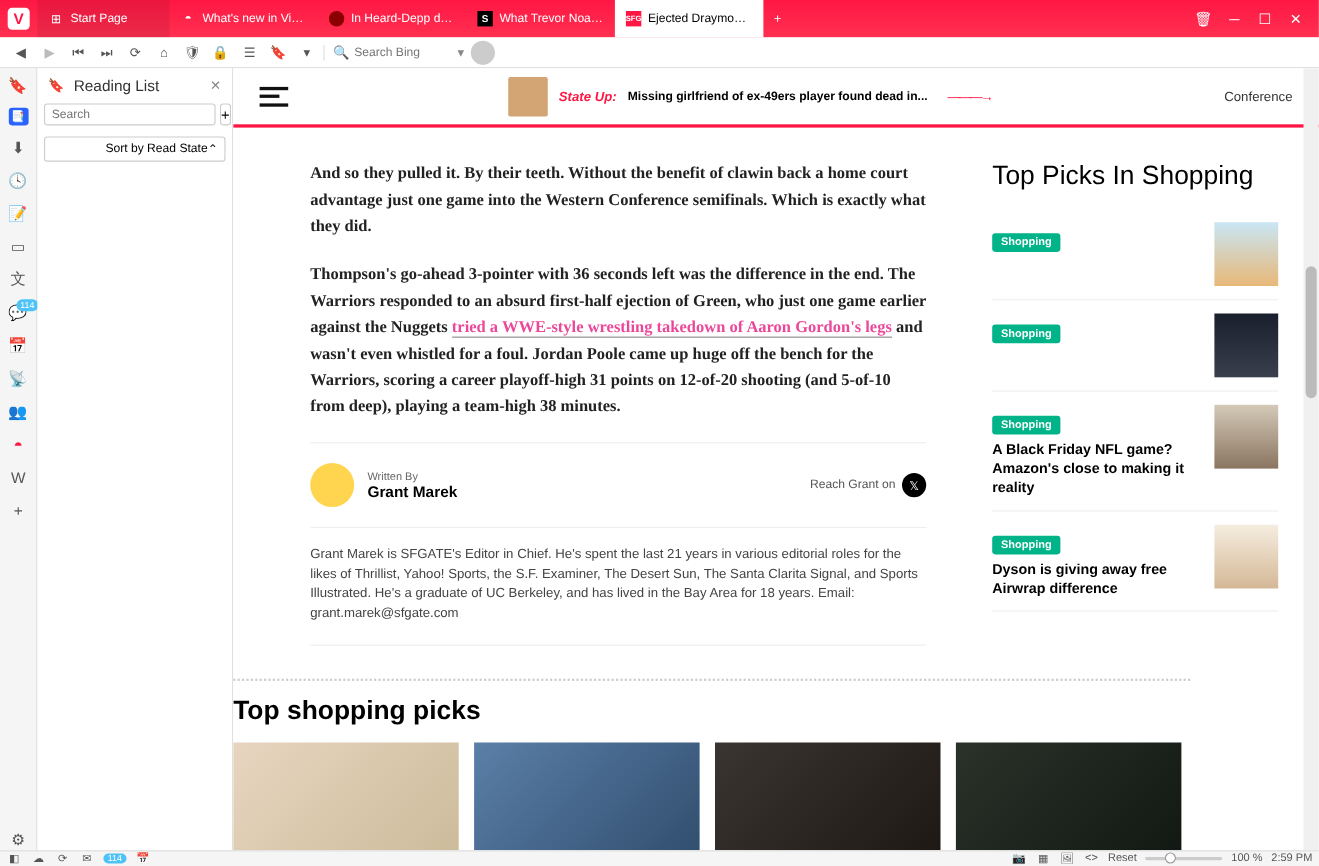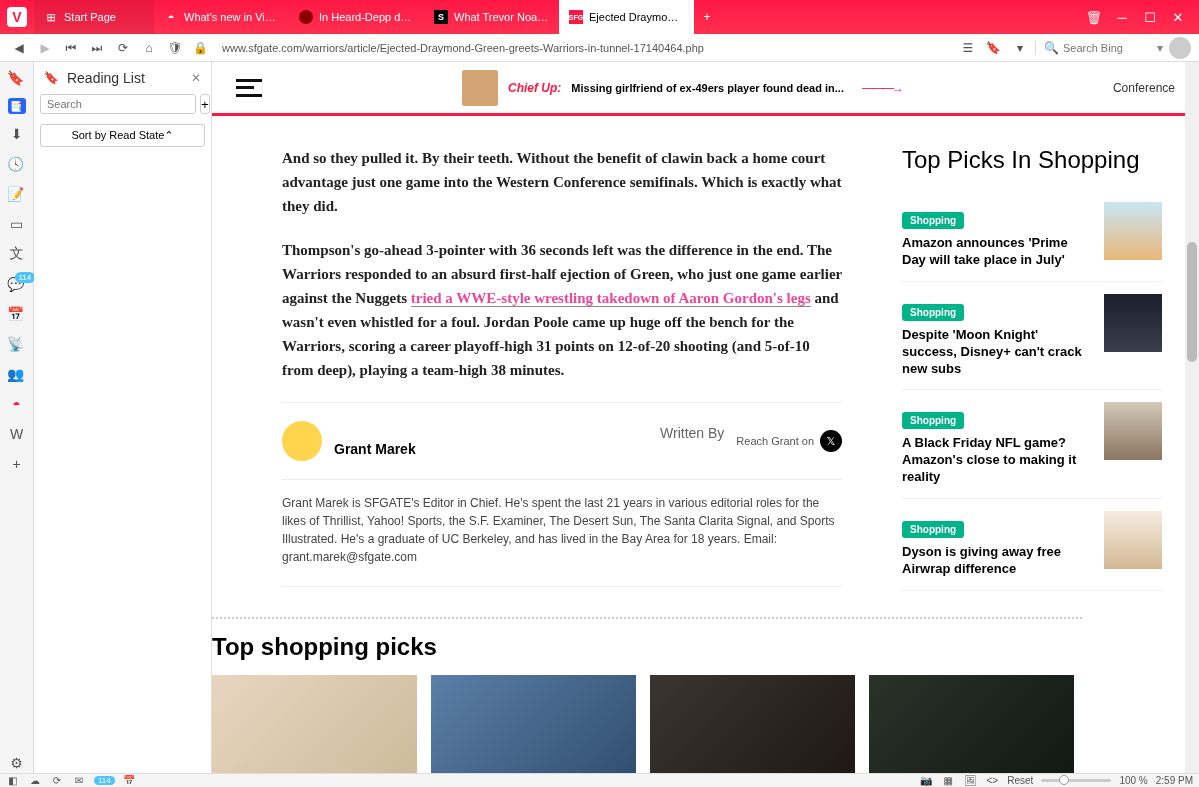--- a/index.html
+++ b/index.html
@@ -36,21 +36,21 @@
 .rail-spacer { flex: 1; }
 
 
 .reading-panel { position: absolute; left: 34px; top: 62px; width: 178px; bottom: 14px; background: #fff; border-right: 1px solid #ddd; }
 .rp-header { display: flex; align-items: center; padding: 8px 10px; gap: 8px; }
 .rp-title { font-size: 14px; color: #333; flex: 1; }
 .rp-close { cursor: pointer; color: #888; }
 .rp-toolbar { display: flex; gap: 4px; padding: 0 6px 6px; }
 .rp-search { flex: 1; border: 1px solid #ccc; border-radius: 3px; padding: 3px 6px; font-size: 11px; }
 .rp-btn { width: 24px; border: 1px solid #ccc; border-radius: 3px; background: #fff; cursor: pointer; display: flex; align-items: center; justify-content: center; }
-.rp-sort { margin: 4px 6px; border: 1px solid #ccc; border-radius: 3px; padding: 4px 6px; font-size: 11px; display: flex; justify-content: center; cursor: pointer; }
+.rp-sort { margin: 4px 6px; border: 1px solid #ccc; border-radius: 3px; padding: 4px 6px; font-size: 11px; display: flex; justify-content: flex-end; cursor: pointer; }
 
 
 .content { position: absolute; left: 212px; right: 0; top: 62px; bottom: 14px; background: #fff; overflow: hidden; }
 .content-header { height: 54px; border-bottom: 3px solid #ff1744; display: flex; align-items: center; padding: 0 24px; }
 .hamburger { width: 26px; height: 18px; display: flex; flex-direction: column; justify-content: space-between; cursor: pointer; }
 .hamburger span { height: 3px; background: #111; }
 .hamburger span:nth-child(2) { width: 70%; }
 .next-up { margin-left: 200px; display: flex; align-items: center; gap: 10px; font-size: 12px; }
 .nu-thumb { width: 36px; height: 36px; background: #d4a574; border-radius: 2px; }
 .nu-label { color: #ff1744; font-style: italic; font-weight: bold; }
@@ -60,21 +60,21 @@
 
 .article-body { padding: 30px 0 0 0; display: flex; }
 .main-col { width: 560px; margin-left: 70px; }
 .article-text { font-family: Georgia, serif; font-size: 15px; line-height: 1.6; color: #222; font-weight: bold; }
 .article-text p { margin-bottom: 20px; }
 .article-text a { color: #ec4899; border-bottom: 1px solid #888; text-decoration: none; }
 
 .author-box { display: flex; align-items: center; gap: 12px; padding: 18px 0; border-top: 1px solid #eee; border-bottom: 1px solid #eee; margin-top: 20px; }
 .author-avatar { width: 40px; height: 40px; border-radius: 50%; background: #ffd54f; }
 .author-info { flex: 1; }
-.written-by { font-size: 14px; color: #666; text-align: right; }
+.written-by { font-size: 10px; color: #666; }
 .author-name { font-size: 14px; font-weight: bold; }
 .reach { font-size: 11px; color: #555; display: flex; align-items: center; gap: 6px; }
 .twitter-icon { width: 22px; height: 22px; border-radius: 50%; background: #000; color: #fff; display: flex; align-items: center; justify-content: center; font-size: 11px; }
 .author-bio { font-size: 12px; color: #444; line-height: 1.5; padding: 14px 0 20px; border-bottom: 1px solid #eee; }
 
 .top-shopping { margin-top: 30px; }
 .ts-dots { border-top: 2px dotted #ccc; margin-bottom: 14px; }
 .ts-title { font-size: 24px; font-weight: 900; margin-bottom: 14px; }
 .ts-grid { display: flex; gap: 14px; }
 .ts-card { width: 205px; }
@@ -148,23 +148,20 @@
 
 <div class="address-bar">
   <span class="nav-btn">◀</span>
   <span class="nav-btn" style="color:#bbb">▶</span>
   <span class="nav-btn">⏮</span>
   <span class="nav-btn">⏭</span>
   <span class="nav-btn">⟳</span>
   <span class="nav-btn">⌂</span>
   <span class="nav-btn">🛡</span>
   <span class="nav-btn">🔒</span>
-  <div class="url-field">
-    <span class="url-text">www.sfgate.com/warriors/article/Ejected-Draymond-Green-greets-Warriors-in-tunnel-17140464.php</span>
-  </div>
   <span class="nav-btn">☰</span>
   <span class="nav-btn">🔖</span>
   <span class="nav-btn">▾</span>
   <div class="search-box">
     <span>🔍</span>
     <input class="search-input" placeholder="Search Bing" style="">
     <span style="color:#888">▾</span>
   </div>
   <div class="profile-avatar"></div>
 </div>
@@ -207,21 +204,21 @@
 
 <div class="content">
   <div class="content-header">
     <div class="hamburger">
         <span></span>
         <span></span>
         <span></span>
       </div>
     <div class="next-up">
       <div class="nu-thumb"></div>
-      <span class="nu-label">Chief Up:</span>
+      <span class="nu-label">State Up:</span>
       <span class="nu-text">Missing girlfriend of ex-49ers player found dead in...</span>
       <span class="nu-arrow">———→</span>
     </div>
     <span class="newsletters">Conference</span>
   </div>
 
   <div class="article-body">
     <div class="main-col">
       <div class="article-text">
         <p>And so they pulled it. By their teeth. Without the benefit of clawin back a home court advantage just one game into the Western Conference semifinals. Which is exactly what they did.</p>
@@ -259,25 +256,25 @@
           <div class="ts-card">
               <div class="ts-img c4"></div>
             </div>
         </div>
       </div>
     </div>
 
     <div class="sidebar-col">
       <div class="tp-title">Top Picks In Shopping</div>
       <div class="tp-item">
-        <div class="tp-content"><span class="shopping-tag">Shopping</span><div class="tp-headline">Amazon announces 'Prime Day will take place in July'</div></div>
+        <div class="tp-content"><span class="shopping-tag">Shopping</span></div>
         <div class="tp-thumb t1"></div>
       </div>
       <div class="tp-item">
-        <div class="tp-content"><span class="shopping-tag">Shopping</span><div class="tp-headline">Despite 'Moon Knight' success, Disney+ can't crack new subs</div></div>
+        <div class="tp-content"><span class="shopping-tag">Shopping</span></div>
         <div class="tp-thumb t2"></div>
       </div>
       <div class="tp-item">
         <div class="tp-content"><span class="shopping-tag">Shopping</span><div class="tp-headline">A Black Friday NFL game? Amazon's close to making it reality</div></div>
         <div class="tp-thumb t3"></div>
       </div>
       <div class="tp-item">
         <div class="tp-content"><span class="shopping-tag">Shopping</span><div class="tp-headline">Dyson is giving away free Airwrap difference</div></div>
         <div class="tp-thumb t4"></div>
       </div>

